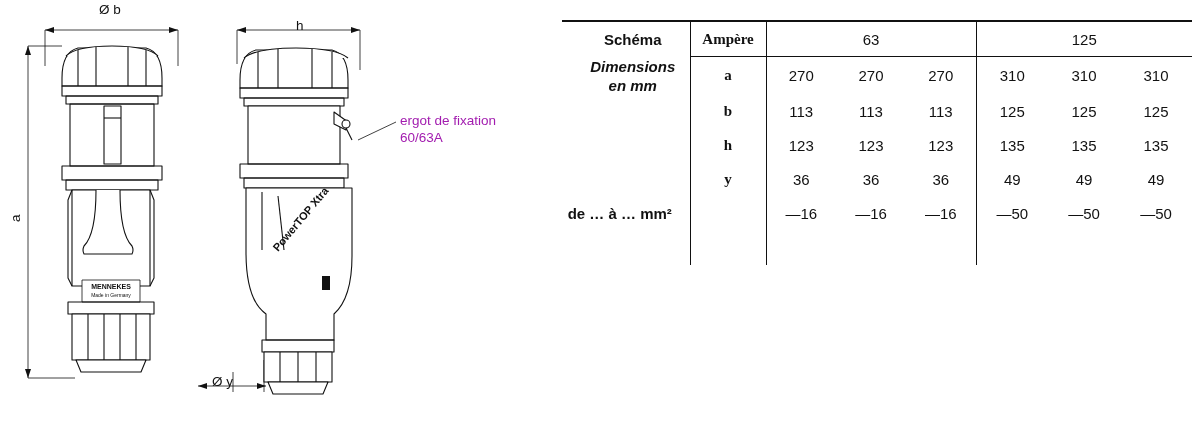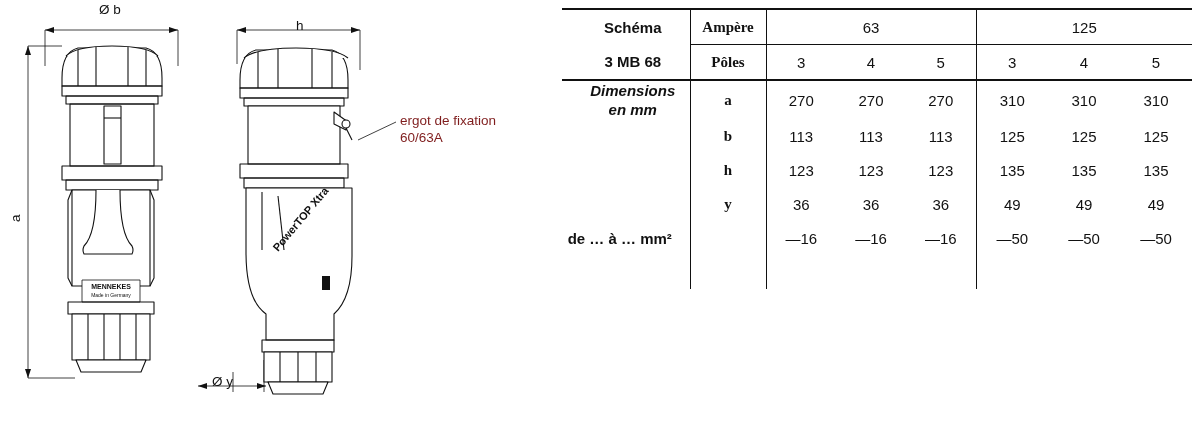--- a/index.html
+++ b/index.html
@@ -32,21 +32,21 @@
   .drawing-panel svg {
     display: block;
   }
 
   .callout-text {
     position: absolute;
     left: 400px;
     top: 112px;
     font-size: 13.5px;
     line-height: 17px;
-    color: #7f1d1d;
+    color: #a21caf;
     white-space: pre;
   }
 
   .dim-label {
     position: absolute;
     font-size: 13.5px;
     color: #111;
   }
   .label-ob { left: 99px; top: 2px; }
   .label-h  { left: 296px; top: 18px; }
@@ -62,21 +62,21 @@
   .table-panel {
     position: absolute;
     left: 556px;
     top: 0;
     width: 644px;
     height: 427px;
   }
   table.spec {
     border-collapse: collapse;
     width: 630px;
-    margin-top: 8px;
+    margin-top: 20px;
     margin-left: 6px;
     table-layout: fixed;
   }
   table.spec td {
     font-size: 15px;
     color: #111;
     padding: 0;
     vertical-align: middle;
     text-align: center;
     height: 34px;
@@ -266,30 +266,20 @@
       </colgroup>
       <tbody>
 
         <tr class="row-h1">
           <td class="c-label top-rule">Schéma</td>
           <td class="c-sym top-rule thin-bot vl">Ampère</td>
           <td class="hdr-bold top-rule thin-bot vl" colspan="3">63</td>
           <td class="hdr-bold top-rule thin-bot vl" colspan="3">125</td>
         </tr>
 
-        <tr class="row-h2">
-          <td class="c-label bot-rule">3 MB 68</td>
-          <td class="c-sym bot-rule vl">Pôles</td>
-          <td class="hdr-bold bot-rule vl">3</td>
-          <td class="hdr-bold bot-rule">4</td>
-          <td class="hdr-bold bot-rule">5</td>
-          <td class="hdr-bold bot-rule vl">3</td>
-          <td class="hdr-bold bot-rule">4</td>
-          <td class="hdr-bold bot-rule">5</td>
-        </tr>
 
         <tr>
           <td class="dims-cell" rowspan="1">
             <div>Dimensions</div>
             <div>en mm</div>
           </td>
           <td class="c-sym vl">a</td>
           <td class="c-val vl">270</td>
           <td class="c-val">270</td>
           <td class="c-val">270</td>

